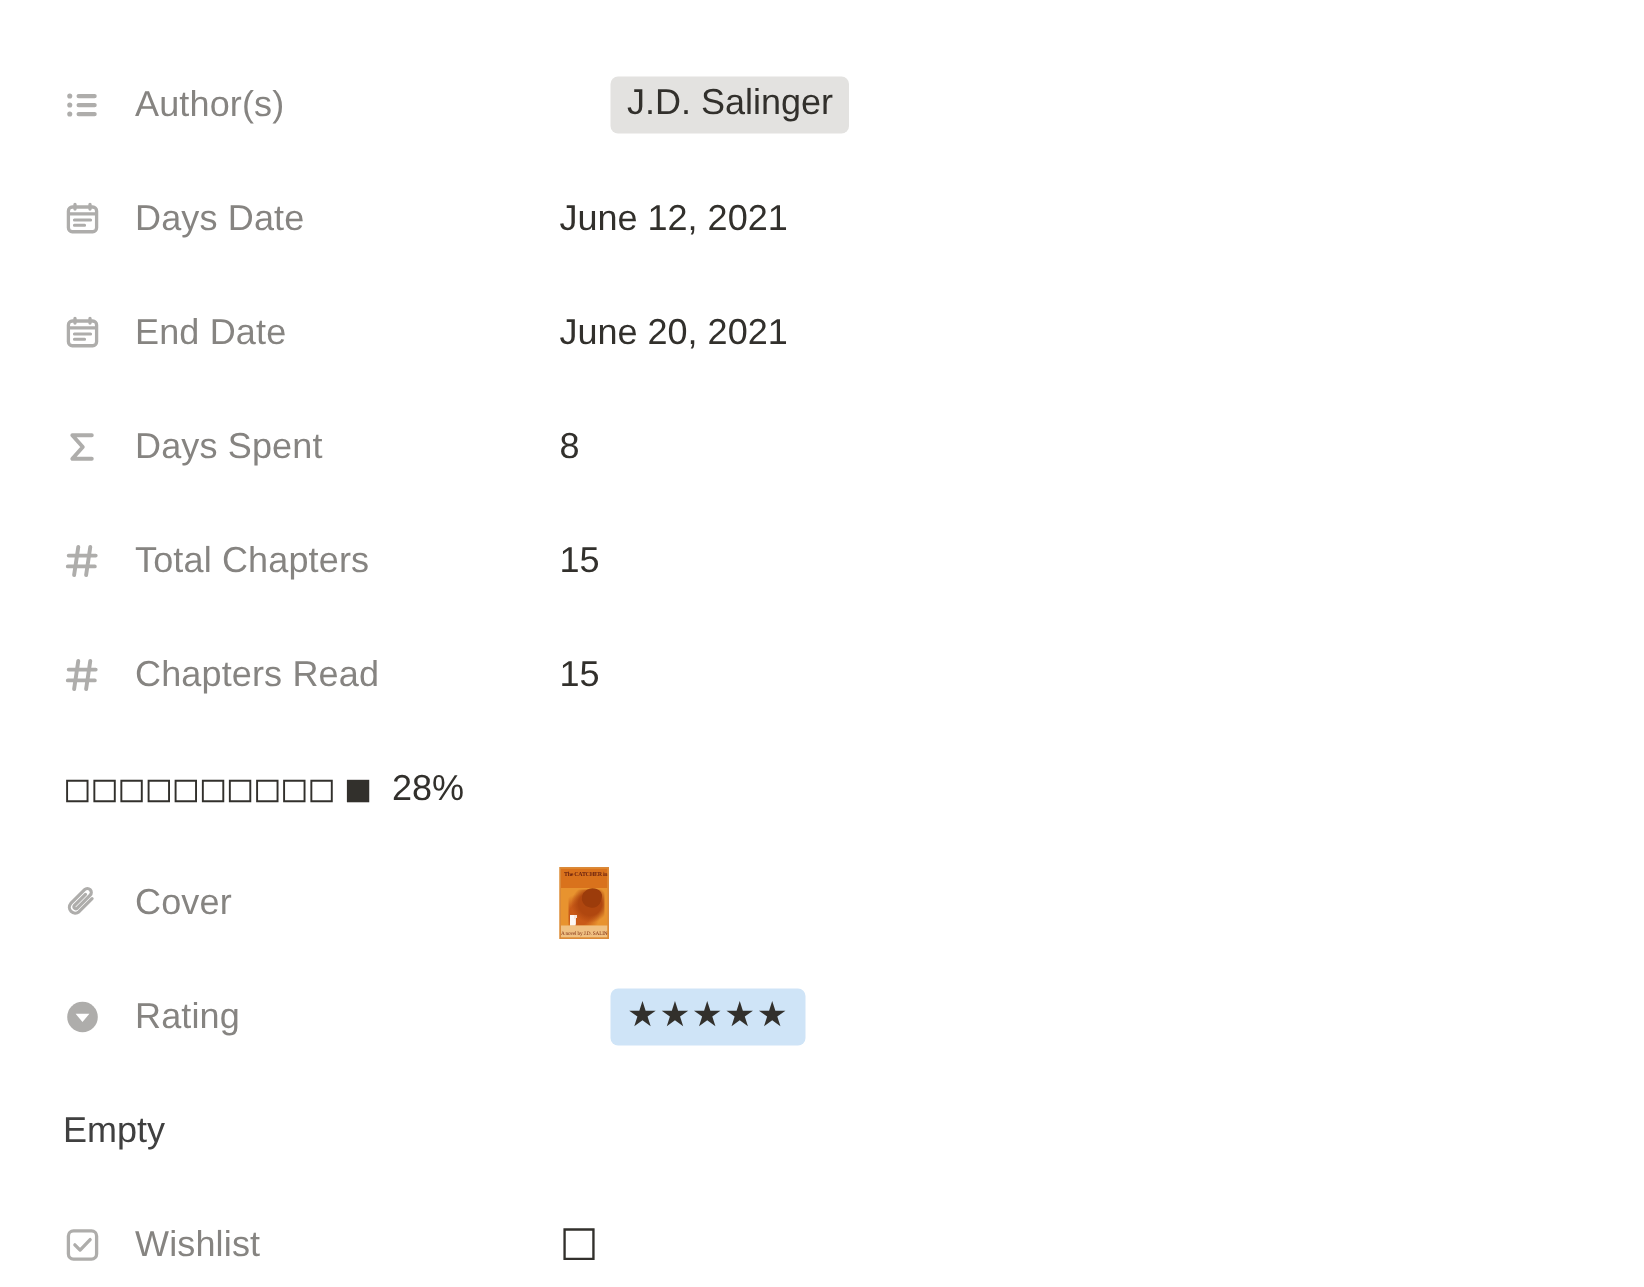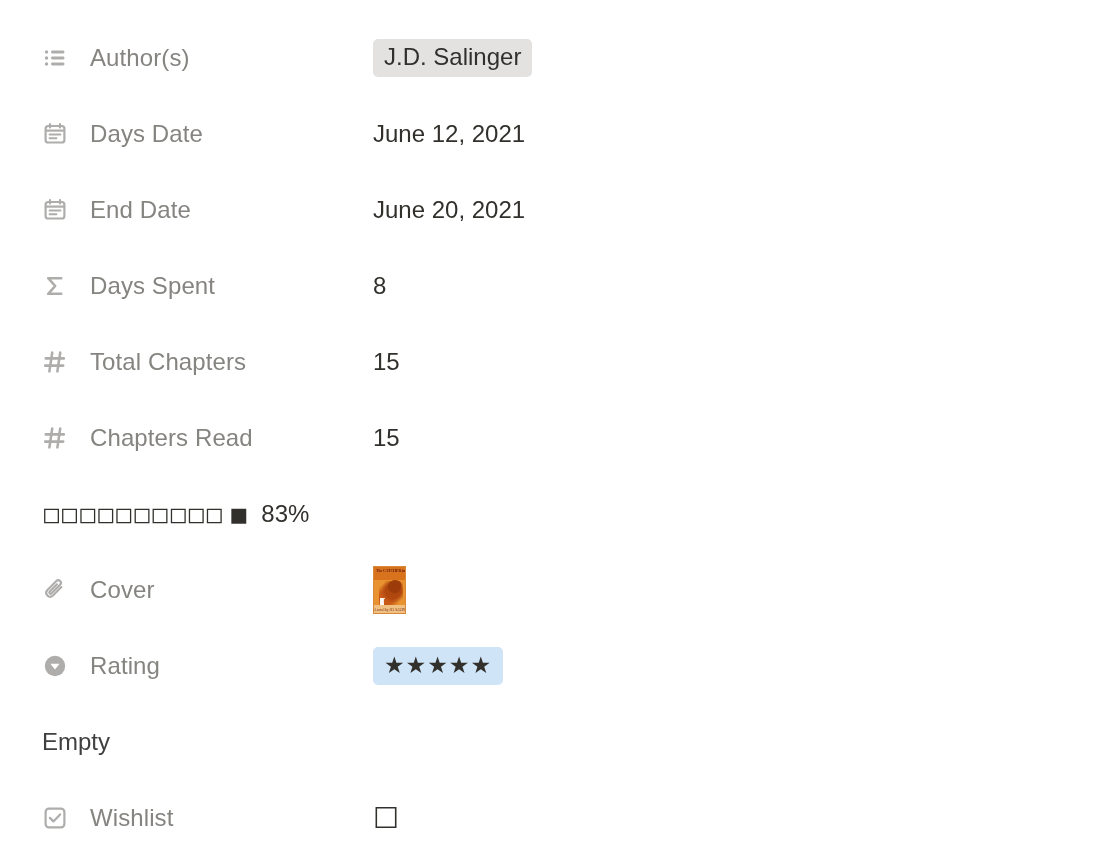--- a/index.html
+++ b/index.html
@@ -12,21 +12,21 @@
     height: 858px;
     font-family: "Liberation Sans", sans-serif;
     -webkit-font-smoothing: antialiased;
     overflow: hidden;
   }
 
   .properties-panel {
     position: relative;
     width: 1096px;
     height: 858px;
-    padding-top: 20px;
+    padding-top: 32px;
     box-sizing: border-box;
   }
 
   .prop-row {
     display: flex;
     align-items: center;
     height: 76px;
     padding-left: 42px;
     box-sizing: border-box;
   }
@@ -66,20 +66,21 @@
   }
 
   .tag {
     display: inline-block;
     background: #e3e2e0;
     border-radius: 5px;
     padding: 4px 11px 6px 11px;
     font-size: 24px;
     color: #32302c;
     line-height: 1.15;
+    margin-left: 34px;
   }
 
   .tag-blue {
     background: #cfe4f7;
     letter-spacing: 1px;
   }
 
   .empty-value {
     color: #404040;
   }
@@ -270,21 +271,21 @@
         </svg>
       </span>
       <span class="prop-label">Chapters Read</span>
     </div>
     <div class="prop-value">15</div>
   </div>
 
   <div class="prop-row">
     <div class="prop-value">
       <span class="progress-blocks">◻◻◻◻◻◻◻◻◻◻ ◼</span>
-      <span class="progress-pct">83%</span>
+      <span class="progress-pct">28%</span>
     </div>
   </div>
 
   <div class="prop-row">
     <div class="prop-label-cell">
       <span class="prop-icon">
         <svg width="26" height="26" viewBox="0 0 26 26" fill="none">
           <path d="M19.4 10.1 L10.7 18.8 a3.9 3.9 0 0 1-5.5-5.5 L14.4 4.1 a2.6 2.6 0 0 1 3.7 3.7 L9.3 16.6 a1.3 1.3 0 0 1-1.8-1.8 L15 7.3" stroke="currentColor" stroke-width="2.1" stroke-linecap="round" stroke-linejoin="round"></path>
         </svg>
       </span>

